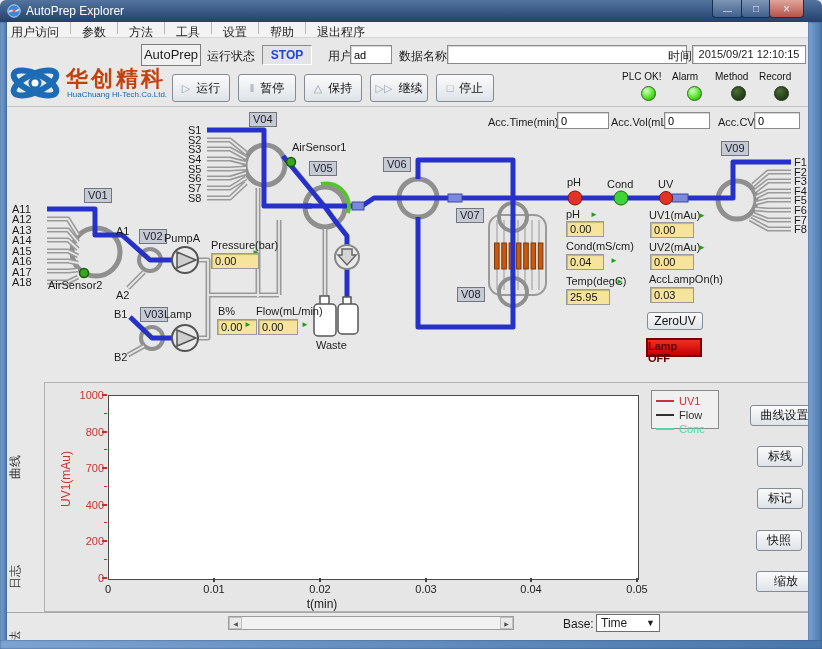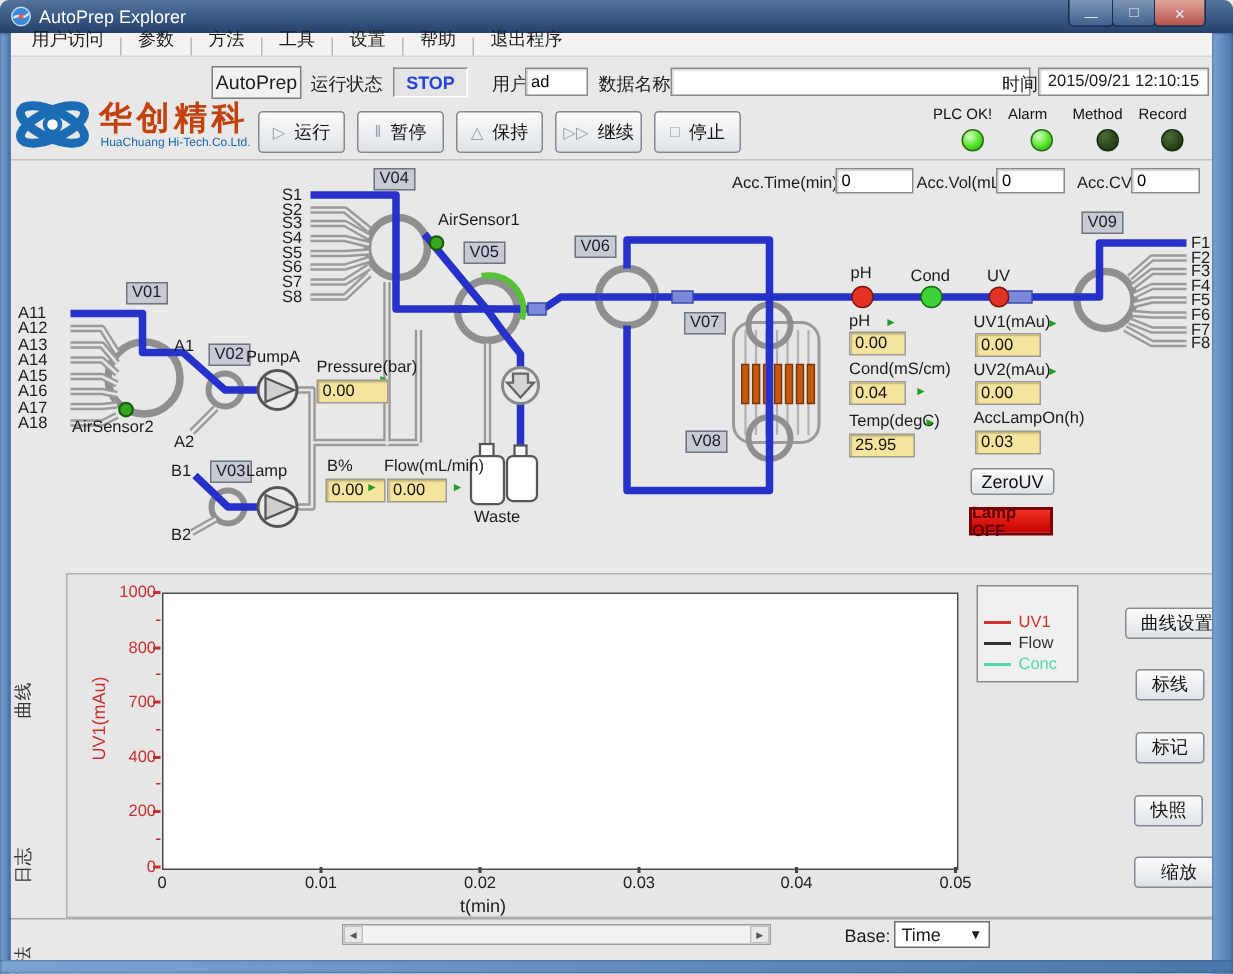--- a/index.html
+++ b/index.html
@@ -10,21 +10,21 @@
   .titlebar{left:0;top:0;width:822px;height:22px;
     background:linear-gradient(#52749f,#24406b);border-radius:6px 6px 0 0;
     display:flex;align-items:center;color:#fff;font-size:12px}
   .winborder{background:linear-gradient(90deg,#7da3d1,#4a77ab);box-shadow:inset 0 0 2px #2a4f7d}
   .capbtn{position:absolute;top:0;height:17px;border:1px solid #16314f;border-top:none;
     border-radius:0 0 4px 4px;display:flex;align-items:center;justify-content:center;
     color:#e8eef6;font-size:10px;background:linear-gradient(#7e96b6,#41608c)}
   .capbtn.close{background:linear-gradient(#dfa49b,#b5544a)}
   
   .menubar{left:0;top:22px;width:822px;height:16px;background:#f3f3f3;
-    border-bottom:1px solid #d6d6d6;display:flex;align-items:flex-end;padding-left:10px;box-sizing:border-box}
+    border-bottom:1px solid #d6d6d6;display:flex;align-items:flex-start;box-sizing:border-box}
   .menu-item{font-size:12px;padding:2px 11px;cursor:default;white-space:nowrap}
   .menu-sep{width:1px;height:12px;background:#b8b8b8}
   .lbl{position:absolute;font-size:11px;white-space:nowrap;color:#1c1c1c}
   .lbl12{position:absolute;font-size:12px;white-space:nowrap;color:#1c1c1c}
   .box-raised{position:absolute;background:#f1f1f1;border:1px solid #7c7c7c;
     text-align:center;font-size:13px;line-height:20px}
   .box-sunken{position:absolute;background:#e4e4e4;border:1px solid;
     border-color:#8a8a8a #ffffff #ffffff #8a8a8a;text-align:center}
   .winput{position:absolute;background:#fff;border:1px solid #8a8a8a;
     box-shadow:inset 1px 1px 1px rgba(0,0,0,.18);font-size:11px;padding:1px 3px;
@@ -50,38 +50,38 @@
     background:#e6e6e6;border:1px solid #b2b2b2}
   .plot{position:absolute;left:108px;top:395px;width:529px;height:183px;
     background:#ffffff;border:1px solid #4a4a4a}
   .ticky{position:absolute;width:34px;text-align:right;font-size:11px;color:#c83232}
   .tickx{position:absolute;width:40px;text-align:center;font-size:11px;color:#222}
   .ydash{position:absolute;background:#c03030}
   .xdash{position:absolute;background:#444}
   .rot{transform:rotate(-90deg)}
   .sidetab{position:absolute;width:36px;height:14px;font-size:12px;color:#333;
     text-align:center;transform:rotate(-90deg);white-space:nowrap}
-  .legend{position:absolute;left:651px;top:390px;width:68px;height:65px;
-    background:#f0f0f0;border:1px solid #8a8a8a;padding:17px 4px;box-sizing:border-box}
+  .legend{position:absolute;left:651px;top:390px;width:68px;height:39px;
+    background:#f0f0f0;border:1px solid #8a8a8a;padding:3px 4px;box-sizing:border-box}
   .legrow{display:flex;align-items:center;gap:5px;height:14px}
   .legline{width:18px;height:0;border-top:2px solid #000}
   .legtxt{font-size:11px}
   .scroll{position:absolute;left:228px;top:616px;width:286px;height:14px;
     background:#f2f2f2;border:1px solid #9d9d9d;box-sizing:border-box;display:flex;justify-content:space-between}
   .scrollarrow{width:13px;height:12px;font-size:6px;color:#555;display:flex;
     align-items:center;justify-content:center;border:1px solid #c0c0c0;background:#e9e9e9;box-sizing:border-box}
   .dropdown{position:absolute;left:596px;top:614px;width:64px;height:18px;background:#fff;
     border:1px solid #6e6e6e;display:flex;align-items:center;justify-content:space-between;
     padding:0 4px;font-size:12px;box-sizing:border-box}
   .logo-cn{position:absolute;left:66px;top:64px;font-size:22px;font-weight:bold;
     color:#c2410c;letter-spacing:3px;white-space:nowrap}
   .logo-en{position:absolute;left:67px;top:90px;font-size:8px;color:#1766ad;white-space:nowrap}
   .lampbtn{position:absolute;background:linear-gradient(#f03022,#c40000);
     border:2px solid #7a0000;color:#5f0000;font-size:11px;font-weight:bold;
-    display:flex;align-items:center;justify-content:center;box-sizing:border-box}
+    display:flex;justify-content:center;box-sizing:border-box}
 </style>
 </head>
 <body>
 
 <div class="titlebar">
   <svg class="abs" style="left:7px;top:4px" width="14" height="14" viewBox="0 0 14 14">
     <circle cx="7" cy="7" r="6.2" fill="#3b88d8" stroke="#bcd8f2" stroke-width="1"></circle>
     <path d="M2,8 C5,4 9,10 12,5" stroke="#d9ecff" stroke-width="1.6" fill="none"></path>
     <circle cx="7" cy="7" r="1.6" fill="#ff5540"></circle>
   </svg>

